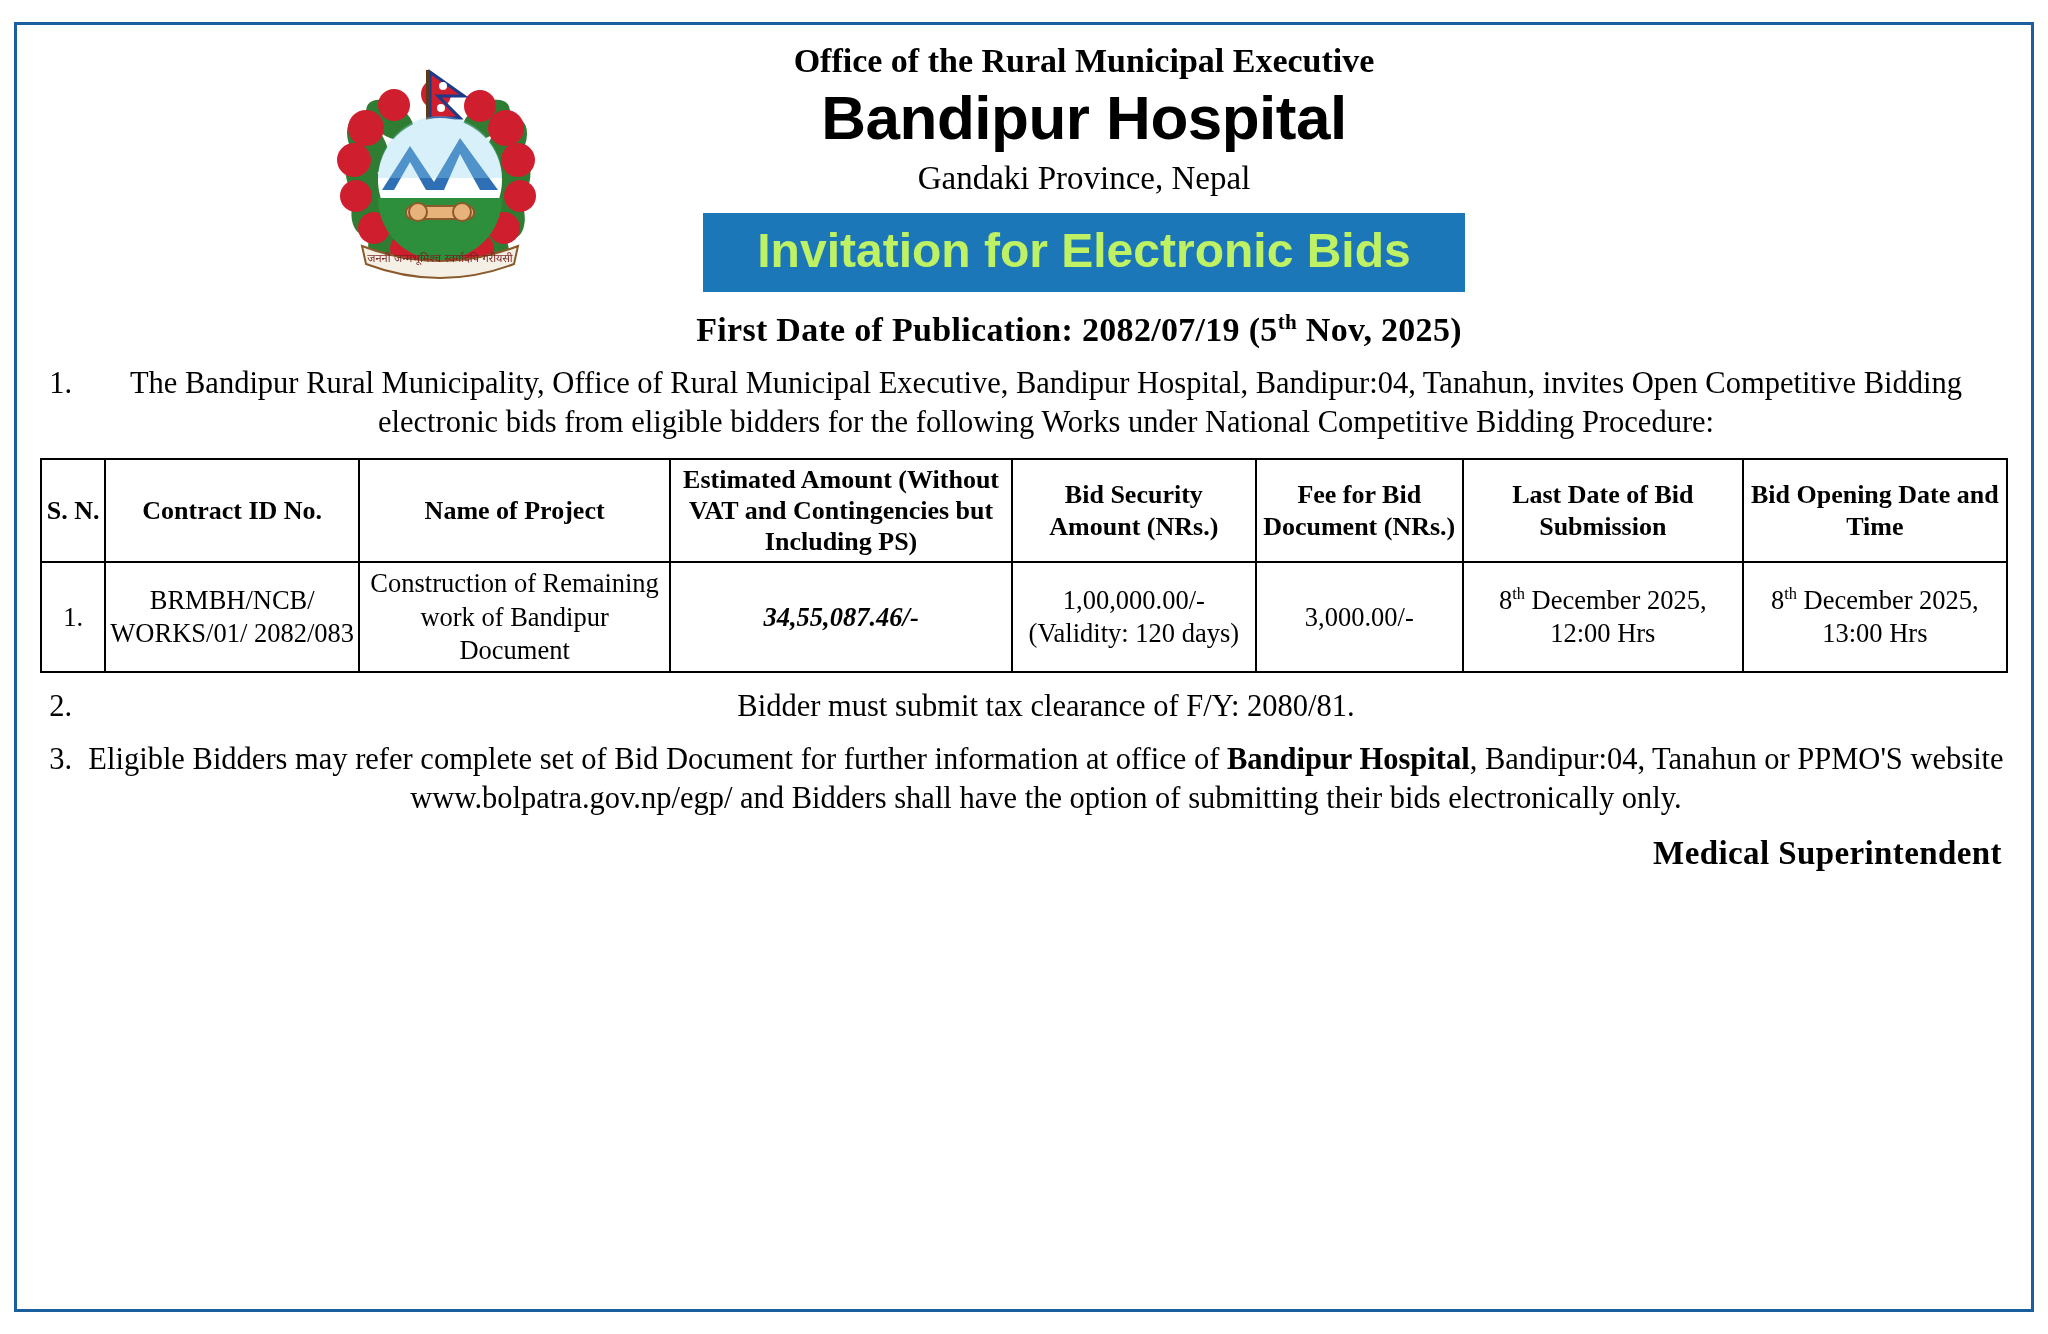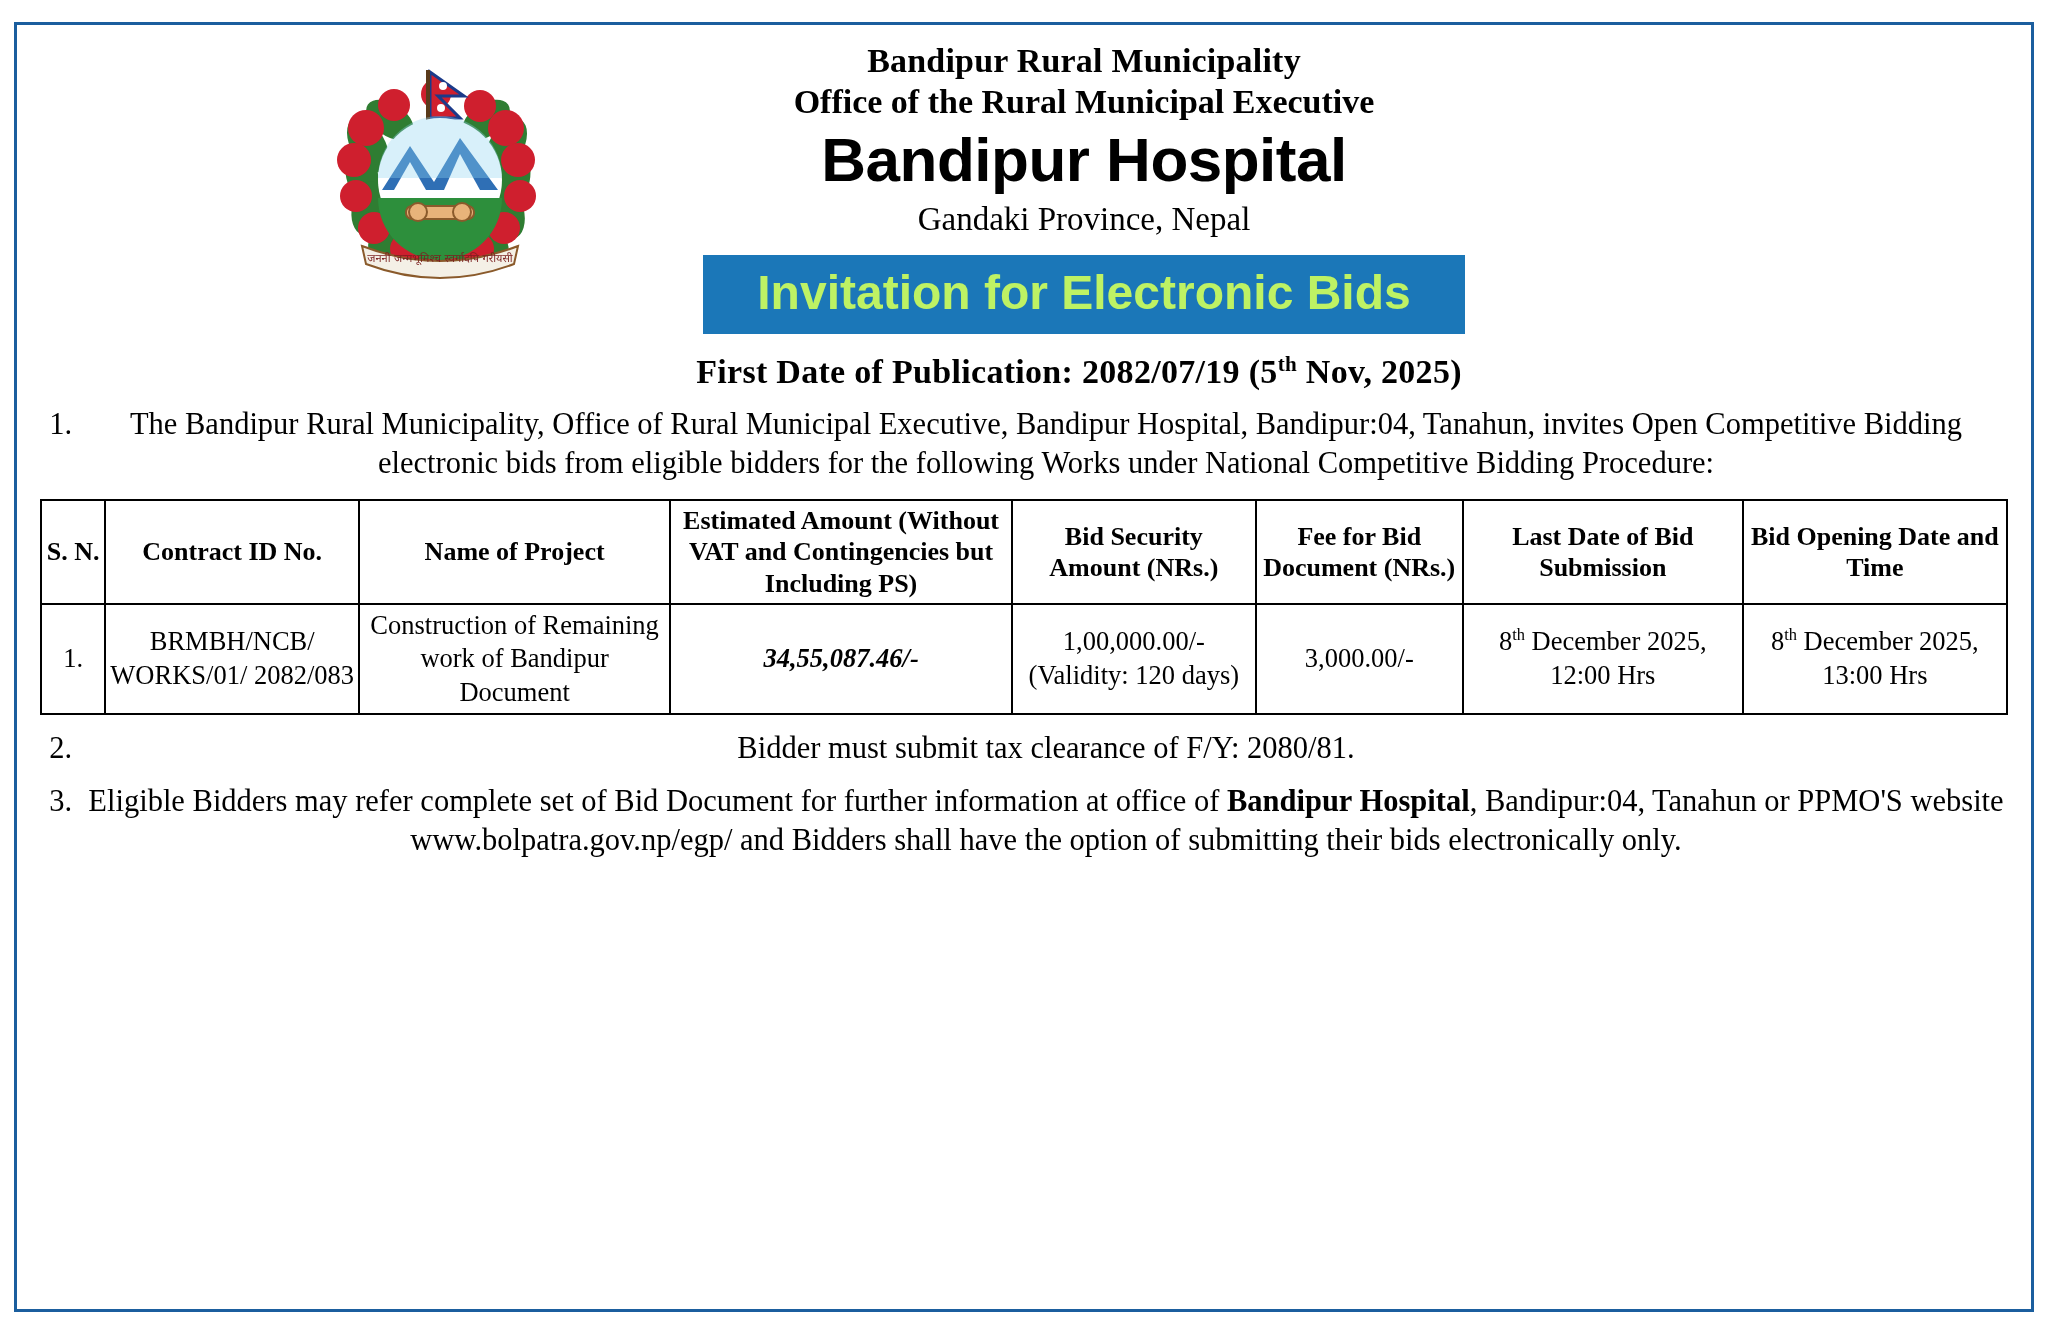--- a/index.html
+++ b/index.html
@@ -234,21 +234,20 @@
             <circle cx="12" cy="10" r="9" fill="#e8b37a" stroke="#8a5a2b" stroke-width="2"></circle>
             <circle cx="56" cy="10" r="9" fill="#e8b37a" stroke="#8a5a2b" stroke-width="2"></circle>
           </g>
 
           <path d="M52 196 Q130 226 208 196 L204 214 Q130 242 56 214 Z" fill="#f4f0e6" stroke="#8a5a2b" stroke-width="2"></path>
           <text x="130" y="212" text-anchor="middle" font-family="DejaVu Sans, sans-serif" font-size="11" fill="#7a1f1f">जननी जन्मभूमिश्च स्वर्गादपि गरीयसी</text>
         </svg>
       </div>
 
       <div class="head-lines">
-        <div class="org-line1">Bandipur Rural Municipality</div>
         <div class="org-line2">Office of the Rural Municipal Executive</div>
         <div class="hosp-name">Bandipur Hospital</div>
         <div class="addr">Gandaki Province, Nepal</div>
       </div>
     </div>
 
     <div class="title-bar-wrap">
       <div class="title-bar">Invitation for Electronic Bids</div>
     </div>
 
@@ -303,15 +302,16 @@
     <div class="para">
       <div class="num">2.</div>
       <div class="txt">Bidder must submit tax clearance of F/Y: 2080/81.</div>
     </div>
 
     <div class="para">
       <div class="num">3.</div>
       <div class="txt"><span>Eligible Bidders may refer complete set of Bid Document for further information at office of </span><b>Bandipur Hospital</b><span>, Bandipur:04, Tanahun or PPMO'S website www.bolpatra.gov.np/egp/ and Bidders shall have the option of submitting their bids electronically only.</span></div>
     </div>
 
+    <div class="sign">Medical  Superintendent</div>
 
   </div>
 </div>
 
 </body></html>

